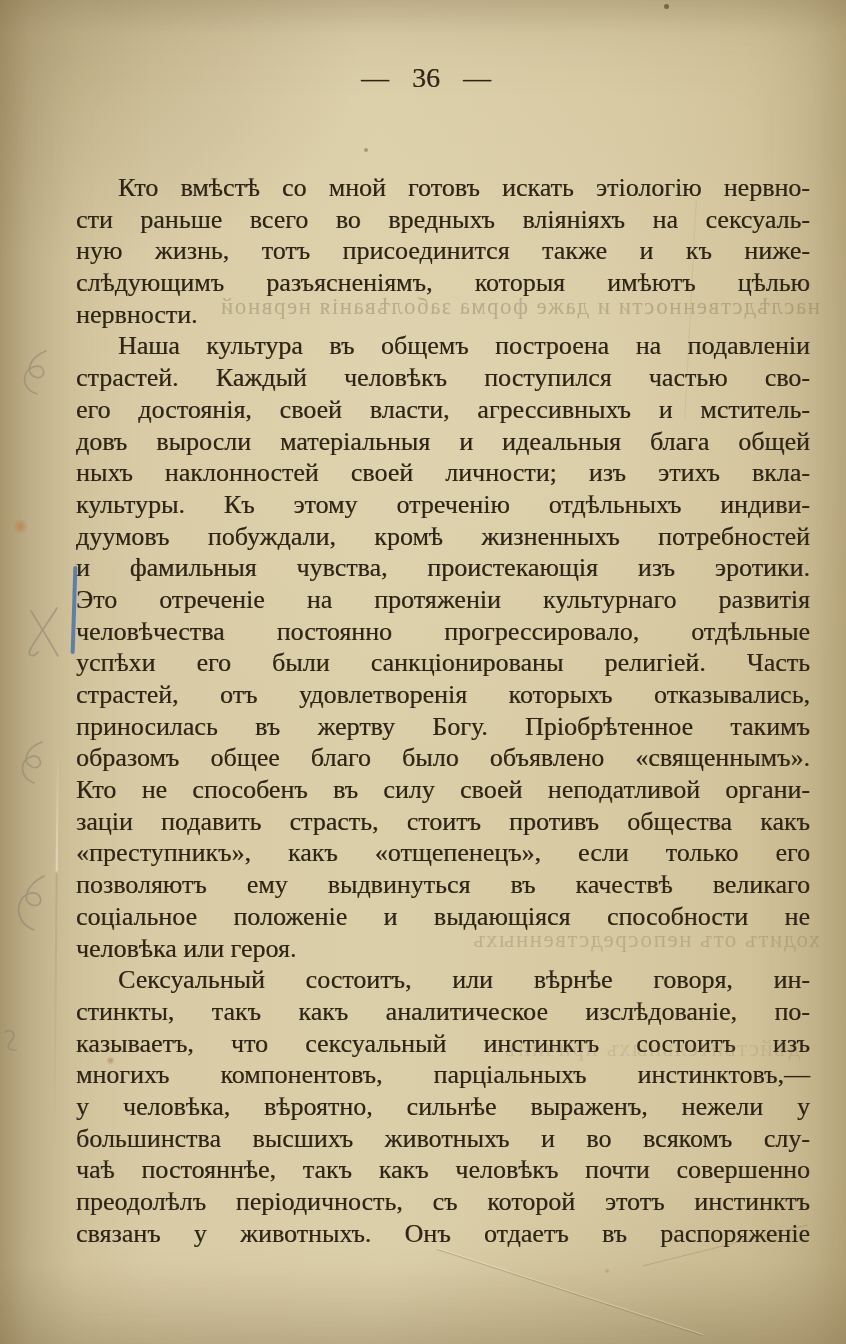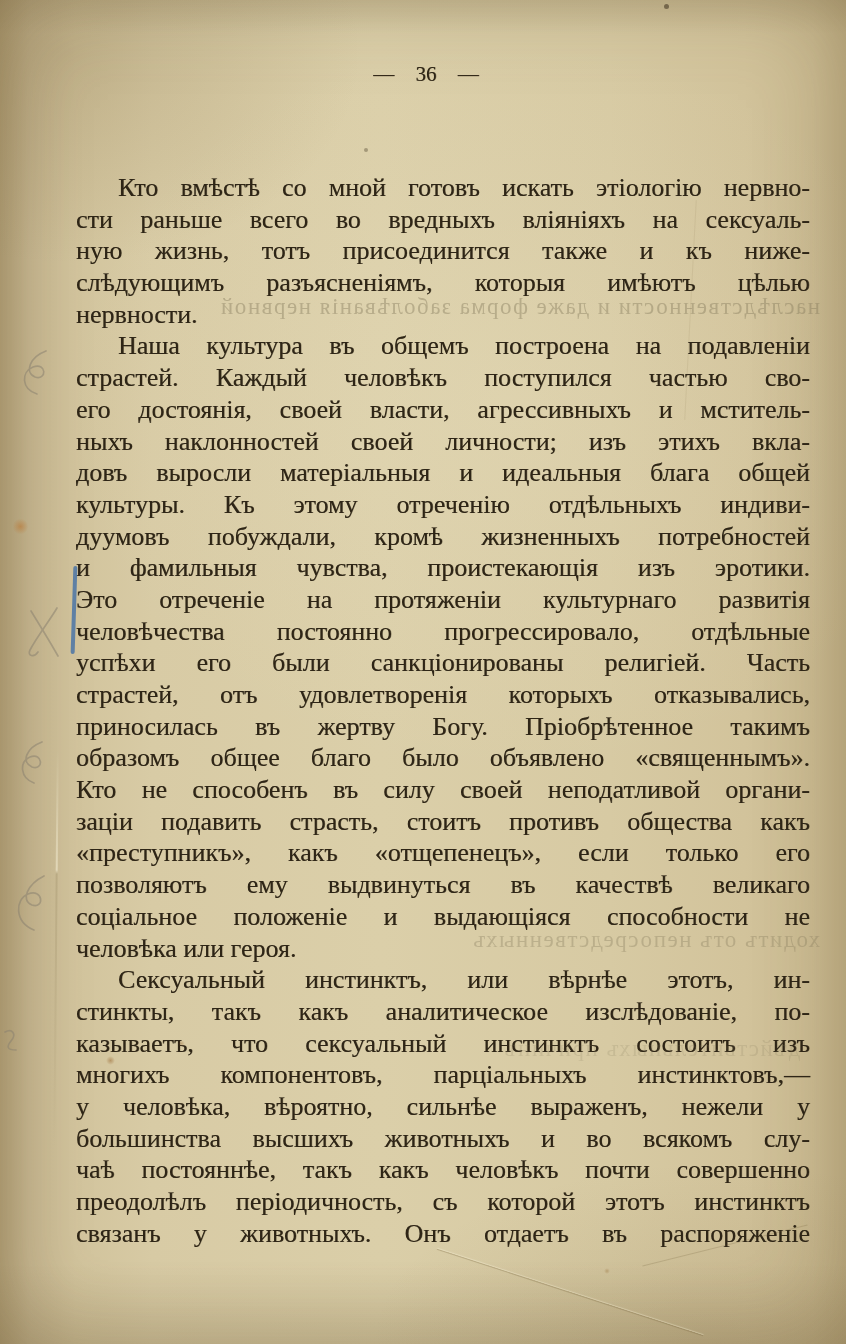--- a/index.html
+++ b/index.html
@@ -25,21 +25,21 @@
   .line{
     line-height:31.7px;height:31.7px;
     text-align:justify;text-align-last:justify;
     white-space:nowrap;overflow:visible;
   }
   .line.first{text-indent:42px;}
   .line.para-end{text-align:center;text-align-last:left;}
   
   .pagehead{
     position:absolute;left:76px;top:62px;width:700px;
-    text-align:center;font-size:21px;color:#2e2516;
+    text-align:center;font-size:28px;color:#2e2516;
     text-shadow:0.4px 0.4px 0.6px rgba(46,37,22,0.5);
     word-spacing:16px;
   }
   
   .blue-line{
     position:absolute;left:72px;top:566px;width:4px;height:88px;
     background:#3f6ea6;opacity:0.78;border-radius:2px;
     transform:rotate(1.8deg);
   }
   .pencil{position:absolute;opacity:0.55;}
@@ -76,38 +76,38 @@
 
   <div class="text-block">
       <div class="line first">Кто вмѣстѣ со мной готовъ искать этіологію нервно-</div>
       <div class="line">сти раньше всего во вредныхъ вліяніяхъ на сексуаль-</div>
       <div class="line">ную жизнь, тотъ присоединится также и къ ниже-</div>
       <div class="line">слѣдующимъ разъясненіямъ, которыя имѣютъ цѣлью</div>
       <div class="line para-end">нервности.</div>
       <div class="line first">Наша культура въ общемъ построена на подавленіи</div>
       <div class="line">страстей. Каждый человѣкъ поступился частью сво-</div>
       <div class="line">его достоянія, своей власти, агрессивныхъ и мститель-</div>
+      <div class="line">довъ выросли матеріальныя и идеальныя блага общей</div>
       <div class="line">ныхъ наклонностей своей личности; изъ этихъ вкла-</div>
-      <div class="line">довъ выросли матеріальныя и идеальныя блага общей</div>
       <div class="line">культуры. Къ этому отреченію отдѣльныхъ индиви-</div>
       <div class="line">дуумовъ побуждали, кромѣ жизненныхъ потребностей</div>
       <div class="line">и фамильныя чувства, проистекающія изъ эротики.</div>
       <div class="line">Это отреченіе на протяженіи культурнаго развитія</div>
       <div class="line">человѣчества постоянно прогрессировало, отдѣльные</div>
       <div class="line">успѣхи его были санкціонированы религіей. Часть</div>
       <div class="line">страстей, отъ удовлетворенія которыхъ отказывались,</div>
       <div class="line">приносилась въ жертву Богу. Пріобрѣтенное такимъ</div>
       <div class="line">образомъ общее благо было объявлено «священнымъ».</div>
       <div class="line">Кто не способенъ въ силу своей неподатливой органи-</div>
       <div class="line">заціи подавить страсть, стоитъ противъ общества какъ</div>
       <div class="line">«преступникъ», какъ «отщепенецъ», если только его</div>
       <div class="line">позволяютъ ему выдвинуться въ качествѣ великаго</div>
       <div class="line">соціальное положеніе и выдающіяся способности не</div>
       <div class="line para-end">человѣка или героя.</div>
-      <div class="line first">Сексуальный инстинктъ, или вѣрнѣе этотъ, ин-</div>
+      <div class="line first">Сексуальный состоитъ, или вѣрнѣе говоря, ин-</div>
       <div class="line">стинкты, такъ какъ аналитическое изслѣдованіе, по-</div>
       <div class="line">казываетъ, что сексуальный инстинктъ состоитъ изъ</div>
       <div class="line">многихъ компонентовъ, парціальныхъ инстинктовъ,—</div>
       <div class="line">у человѣка, вѣроятно, сильнѣе выраженъ, нежели у</div>
       <div class="line">большинства высшихъ животныхъ и во всякомъ слу-</div>
       <div class="line">чаѣ постояннѣе, такъ какъ человѣкъ почти совершенно</div>
       <div class="line">преодолѣлъ періодичность, съ которой этотъ инстинктъ</div>
       <div class="line">связанъ у животныхъ. Онъ отдаетъ въ распоряженіе</div>
     </div>
 

